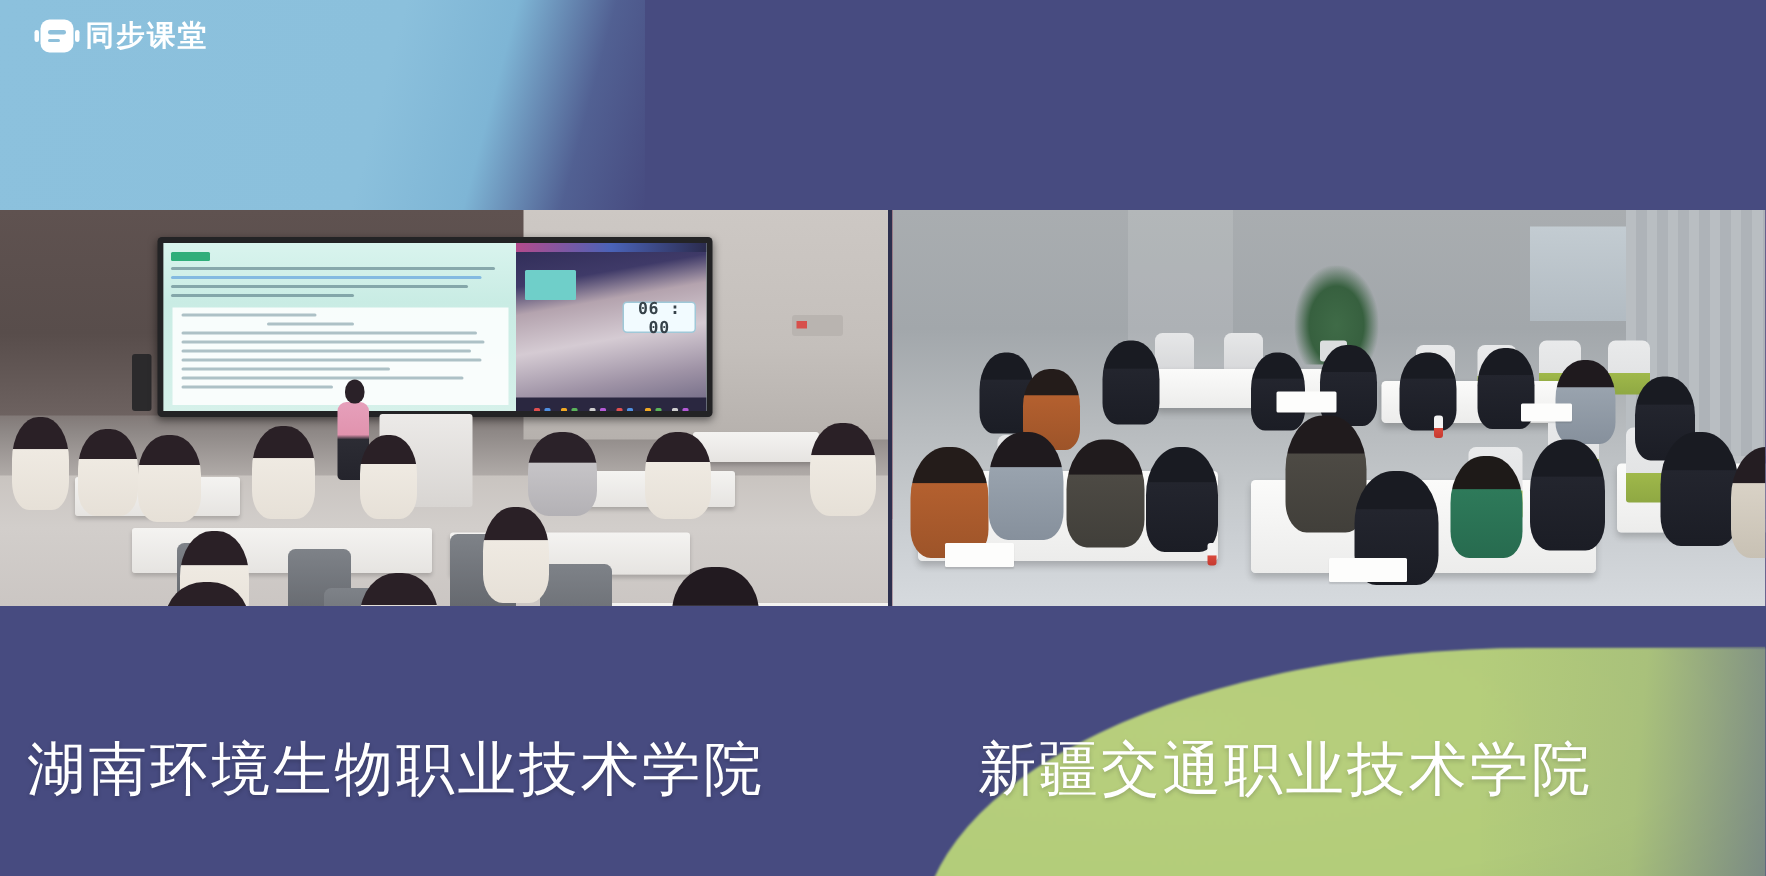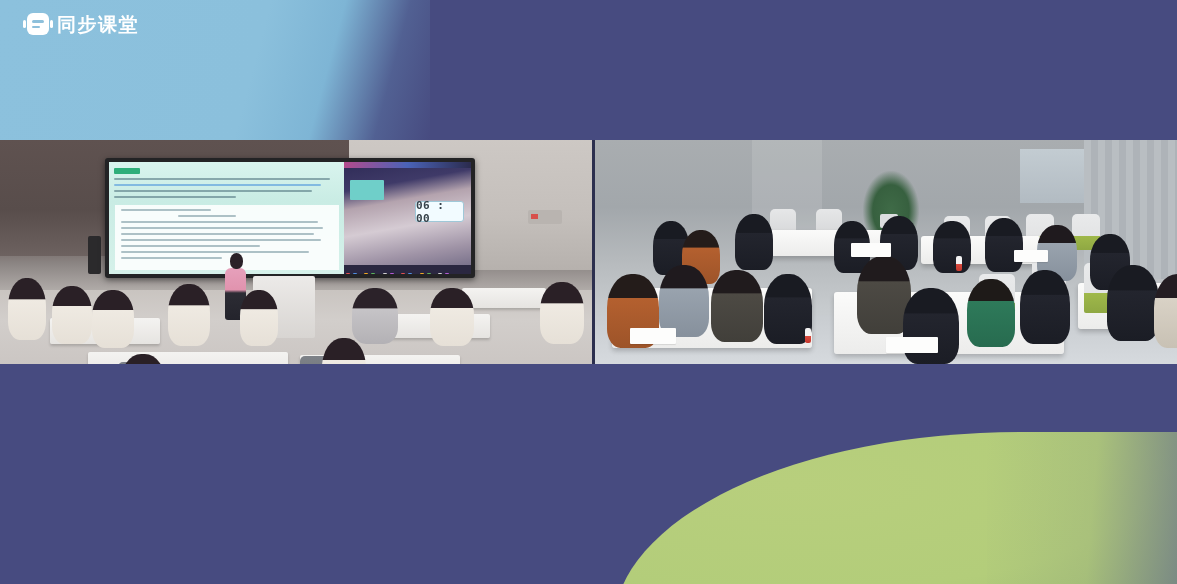--- a/index.html
+++ b/index.html
@@ -111,24 +111,25 @@
     letter-spacing:2px; line-height:1; white-space:nowrap;
   }
   .zhs-url {
     color:#e2574c; font-size:6px; letter-spacing:0.8px;
     line-height:1; margin-top:3px; white-space:nowrap;
   }
 
   
   .video-band {
     position:absolute; left:0; top:140px;
-    width:1177px; height:224px;
+    width:1177px; height:264px;
     display:flex;
     z-index:10;
     background:#fca5a5;
+    text-align:center;
   }
   .video-pane { position:relative; height:100%; overflow:hidden; }
   .video-pane.left  { width:592px; }
   .video-divider { width:3px; height:100%; background:#2c2f4e; }
   .video-pane.right { width:582px; }
 
   .vp-label {
     position:absolute; left:6px; bottom:4px;
     font-size:0; color:transparent;
   }
@@ -515,14 +516,22 @@
       <div class="R-paper" style="left:6%;  top:84%; width:46px; height:16px;"></div>
       <div class="R-paper" style="left:50%; top:88%; width:52px; height:16px;"></div>
 
       <span class="vp-label">学生分组讨论课堂</span>
     </div>
   </div>
 
   <div class="blob-green"></div>
   <div class="blob-green-fade"></div>
 
+  <div class="captions">
+    <div class="caption left">
+      <span>湖南环境生物职业技术学院</span>
+    </div>
+    <div class="caption right">
+      <span>新疆交通职业技术学院</span>
+    </div>
+  </div>
 
 </div>
 
 </body></html>

